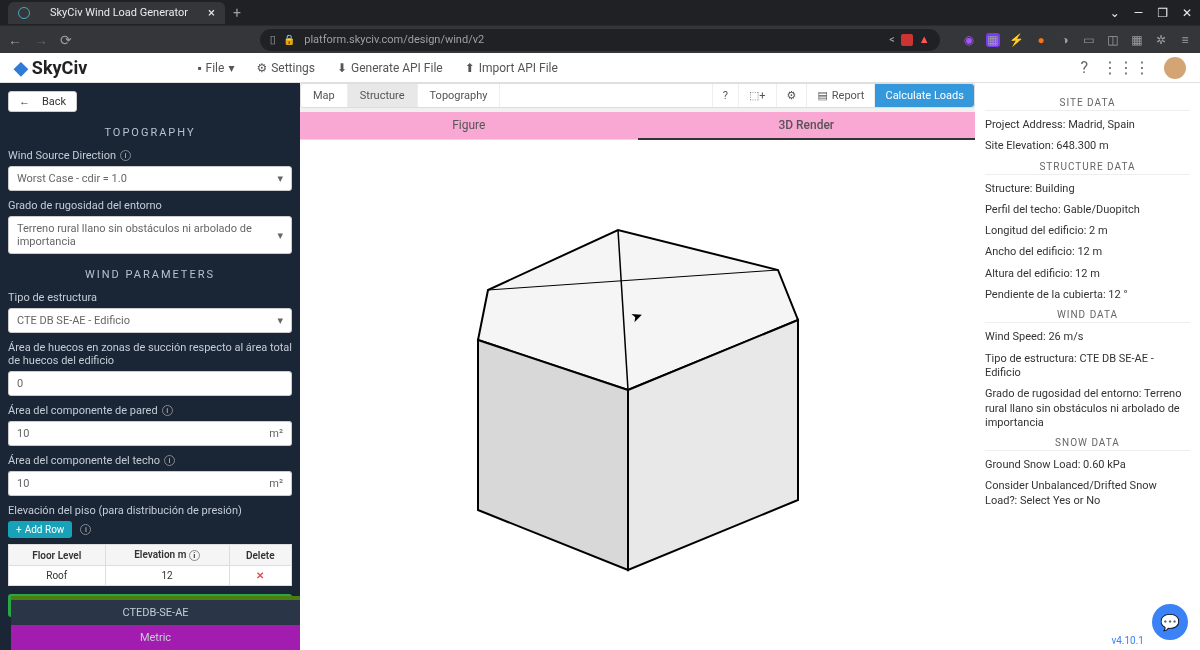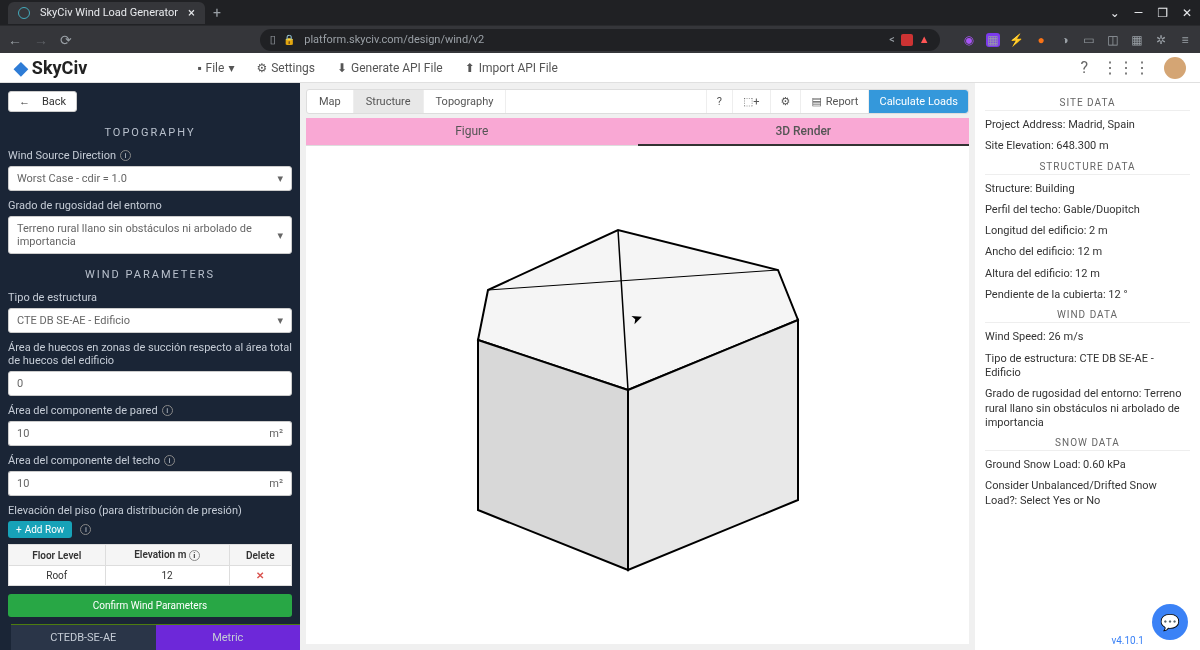--- a/index.html
+++ b/index.html
@@ -1,19 +1,19 @@
 <!DOCTYPE html>
 <html><head>
 <meta charset="utf-8">
 <style>
 * { box-sizing: border-box; margin: 0; padding: 0; font-family: -apple-system, BlinkMacSystemFont, "Segoe UI", Roboto, sans-serif; }
 body { background: #202124; color: #fff; height: 650px; width: 1200px; overflow: hidden; }
 
 .titlebar { height: 25px; background: #202124; display: flex; align-items: center; padding: 0 8px; }
-.tab { background: #35363a; height: 22px; display: flex; align-items: center; padding: 0 10px; border-radius: 6px 6px 0 0; font-size: 11px; color: #e8eaed; gap: 10px; }
+.tab { background: #35363a; height: 22px; display: flex; align-items: center; padding: 0 10px; border-radius: 6px 6px 0 0; font-size: 11px; color: #e8eaed; gap: 20px; }
 .tab-favicon { width: 12px; height: 12px; border-radius: 50%; border: 1.5px solid #4ab; }
 .tab-close { font-size: 13px; cursor: pointer; }
 .add-tab { margin-left: 8px; font-size: 14px; color: #9aa0a6; }
 .win-controls { margin-left: auto; display: flex; gap: 14px; color: #e8eaed; font-size: 12px; }
 
 .addrbar { height: 28px; background: #35363a; display: flex; align-items: center; padding: 0 8px; gap: 8px; border-top:1px solid #292a2d;}
 .nav-icons { display: flex; gap: 12px; color: #9aa0a6; font-size: 14px; align-items: center;}
 .urlbox { flex:0 0 680px; margin-left:180px; background: #202124; height: 22px; border-radius: 11px; display: flex; align-items: center; padding: 0 10px; font-size: 11px; color: #9aa0a6; gap:8px;}
 .urlbox .lock { font-size:10px; }
 .url-right-icons { margin-left:auto; display:flex; gap:6px; align-items:center;}
@@ -38,25 +38,25 @@
 .input { background:#fff; color:#666; border:1px solid #ccc; border-radius:3px; padding:5px 8px; font-size:11px; width:100%;}
 .input-group { display:flex; }
 .input-group .input { border-radius:3px 0 0 3px; border-right:none;}
 .unit { background:#fff; color:#666; border:1px solid #ccc; border-left:none; border-radius:0 3px 3px 0; padding:5px 8px; font-size:11px;}
 .addrow { background:#17a2b8; color:#fff; border:none; border-radius:3px; padding:3px 8px; font-size:10px; display:inline-flex; gap:3px;}
 .table { width:100%; background:#fff; color:#333; font-size:10px; margin-top:6px; border-collapse:collapse;}
 .table th, .table td { border:1px solid #ddd; padding:4px; text-align:center;}
 .table th { background:#f5f5f5; font-weight:600;}
 .del-x { color:#d9534f; font-weight:bold;}
 .confirm-btn { width:100%; background:#28a745; color:#fff; border:none; border-radius:3px; padding:6px; font-size:10px; margin-top:8px;}
-.bottom-tabs { position:absolute; bottom:0; left:11px; right:0; display:flex; border-top:1px solid #4d7c0f;}
-.btab { flex:1; text-align:center; padding:6px; font-size:11px; background:#6d28d9;}
+.bottom-tabs { position:absolute; bottom:0; left:11px; right:0; display:flex; border-top:4px solid #4d7c0f;flex-direction:column;}
+.btab { flex:1; text-align:center; padding:6px; font-size:11px; background:#a21caf;}
 .btab.active { background:#2a3548;}
 
-.center { flex:1; background:#f0f0f0; display:flex; flex-direction:column; padding:6px;}
+.center { flex:1; background:#f0f0f0; display:flex; flex-direction:column; padding:0;}
 .toolbar { background:#fff; border:1px solid #ddd; border-radius:3px; display:flex; align-items:center; font-size:11px; color:#555;}
 .toolbar .tb-left { display:flex;}
 .toolbar .tb { padding:5px 12px; border-right:1px solid #eee; cursor:pointer;}
 .toolbar .tb.active { background:#e8e8e8;}
 .toolbar .tb-right { margin-left:auto; display:flex; align-items:center;}
 .toolbar .tbr { padding:5px 10px; border-left:1px solid #eee; cursor:pointer; display:flex; gap:4px; align-items:center;}
 .calc-btn { background:#3498db; color:#fff; padding:5px 12px; border-radius:0 3px 3px 0;}
 .viewtabs { display:flex; margin-top:4px; background:#f9a8d4;}
 .vtab { flex:1; text-align:center; padding:6px; font-size:12px; color:#555; border-bottom:1px solid #ddd;}
 .vtab.active { border-bottom:2px solid #333; font-weight:500;}

